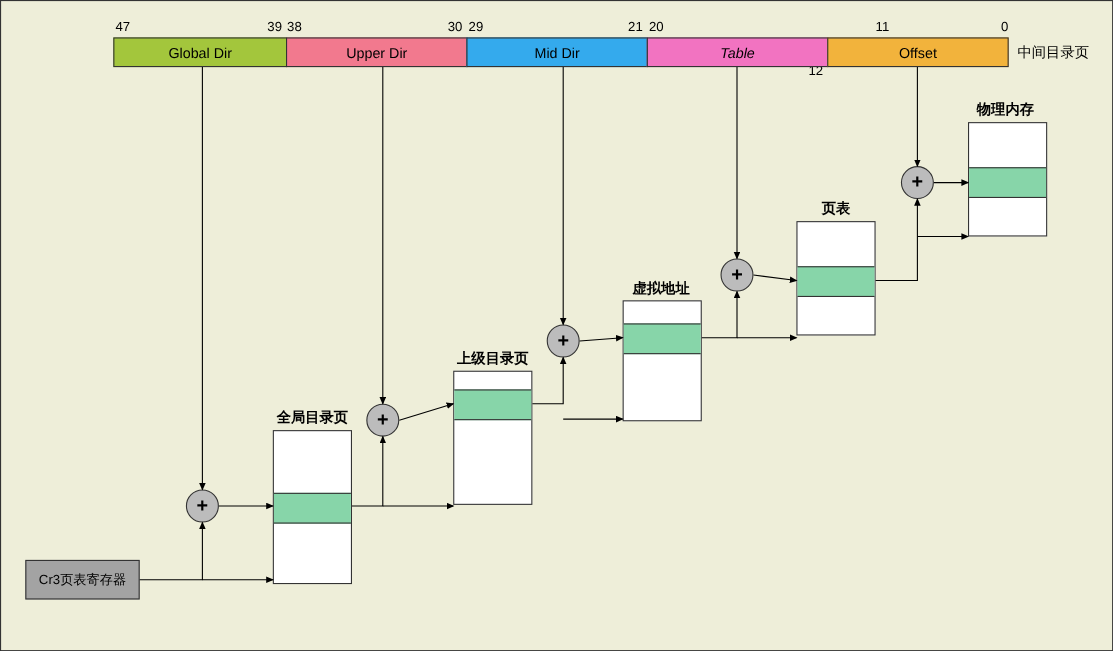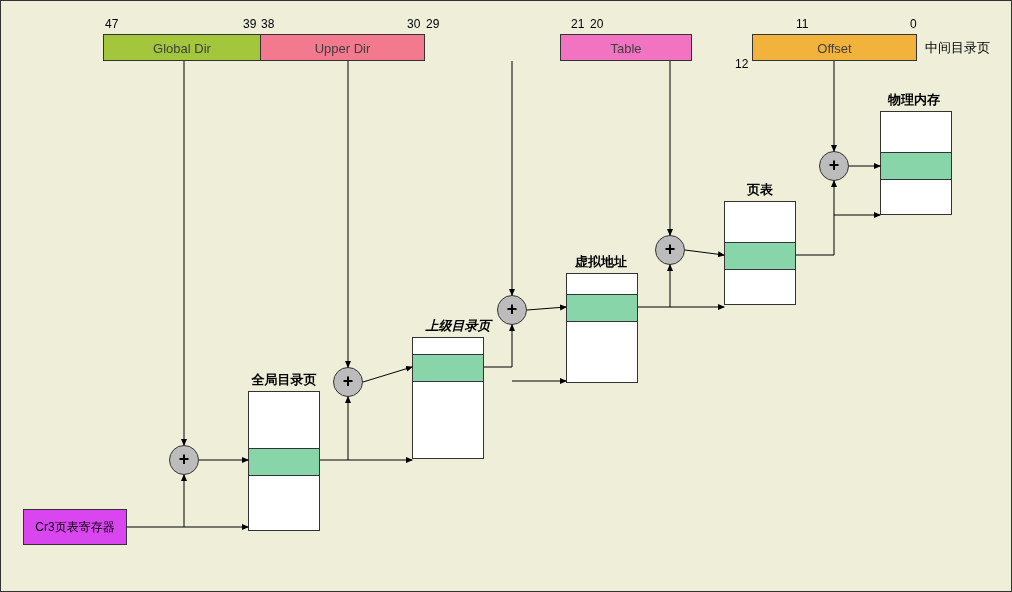--- a/index.html
+++ b/index.html
@@ -21,21 +21,21 @@
     position: absolute;
     font-size: 12px;
     color: #000;
   }
   .seg {
     position: absolute;
     top: 33px;
     height: 27px;
     line-height: 27px;
     text-align: center;
-    color: #404040;
+    color: #000000;
     border: 1px solid #333;
     box-sizing: border-box;
     font-size: 13px;
   }
   .va-label {
     position: absolute;
     top: 38px;
     left: 924px;
     font-size: 13px;
   }
@@ -69,21 +69,21 @@
     background: #bcbcbc;
     border: 1px solid #333;
     box-sizing: border-box;
     text-align: center;
     line-height: 26px;
     font-size: 18px;
     font-weight: bold;
   }
   .cr3 {
     position: absolute;
-    background: #d946ef;
+    background: #a3a3a3;
     border: 1px solid #333;
     box-sizing: border-box;
     text-align: center;
     font-size: 12px;
     display: flex;
     align-items: center;
     justify-content: center;
   }
   svg.wires {
     position: absolute;
@@ -105,41 +105,42 @@
   <span class="bitlabel" style="left:406px; top:16px;">30</span>
   <span class="bitlabel" style="left:425px; top:16px;">29</span>
   <span class="bitlabel" style="left:570px; top:16px;">21</span>
   <span class="bitlabel" style="left:589px; top:16px;">20</span>
   <span class="bitlabel" style="left:734px; top:16px;margin-top:40px;">12</span>
   <span class="bitlabel" style="left:795px; top:16px;">11</span>
   <span class="bitlabel" style="left:909px; top:16px;">0</span>
 
   <div class="seg" style="left: 102px; width: 158px; background: rgb(163, 198, 60);">Global Dir</div>
   <div class="seg" style="left: 259px; width: 165px; background: rgb(242, 121, 142);">Upper Dir</div>
-  <div class="seg" style="left: 559px; width: 132px; background: rgb(242, 115, 193);">Table</div>
+  <div class="seg" style="left: 423px; width: 165px; background: rgb(52, 170, 237);">Mid Dir</div>
+  <div class="seg" style="left: 587px; width: 165px; background: rgb(242, 115, 193); font-style: italic;">Table</div>
   <div class="seg" style="left: 751px; width: 165px; background: rgb(242, 179, 60);">Offset</div>
 
   <span class="va-label">中间目录页</span>
 
   <div class="cr3" style="left:22px; top:508px; width:104px; height:36px;">Cr3页表寄存器</div>
 
   <div class="adder" style="left:168px; top:444px;">+</div>
   <div class="adder" style="left:332px; top:366px;">+</div>
   <div class="adder" style="left:496px; top:294px;">+</div>
   <div class="adder" style="left:654px; top:234px;">+</div>
   <div class="adder" style="left:818px; top:150px;">+</div>
 
   <div class="table-label" style="left:243px; top:370px; width:80px;">全局目录页</div>
   <div class="table" style="left:247px; top:390px; height:140px;">
     <div class="slot" style="height:56px;"></div>
     <div class="slot highlight"></div>
     <div class="slot" style="height:54px;"></div>
   </div>
 
-  <div class="table-label" style="left:417px; top:316px; width:80px;font-style:italic;">上级目录页</div>
+  <div class="table-label" style="left:407px; top:316px; width:80px;">上级目录页</div>
   <div class="table" style="left:411px; top:336px; height:122px;">
     <div class="slot" style="height:16px;"></div>
     <div class="slot highlight"></div>
     <div class="slot" style="height:76px;"></div>
   </div>
 
   <div class="table-label" style="left:555px; top:252px; width:90px;">虚拟地址</div>
   <div class="table" style="left:565px; top:272px; height:110px;">
     <div class="slot" style="height:20px;"></div>
     <div class="slot highlight"></div>

